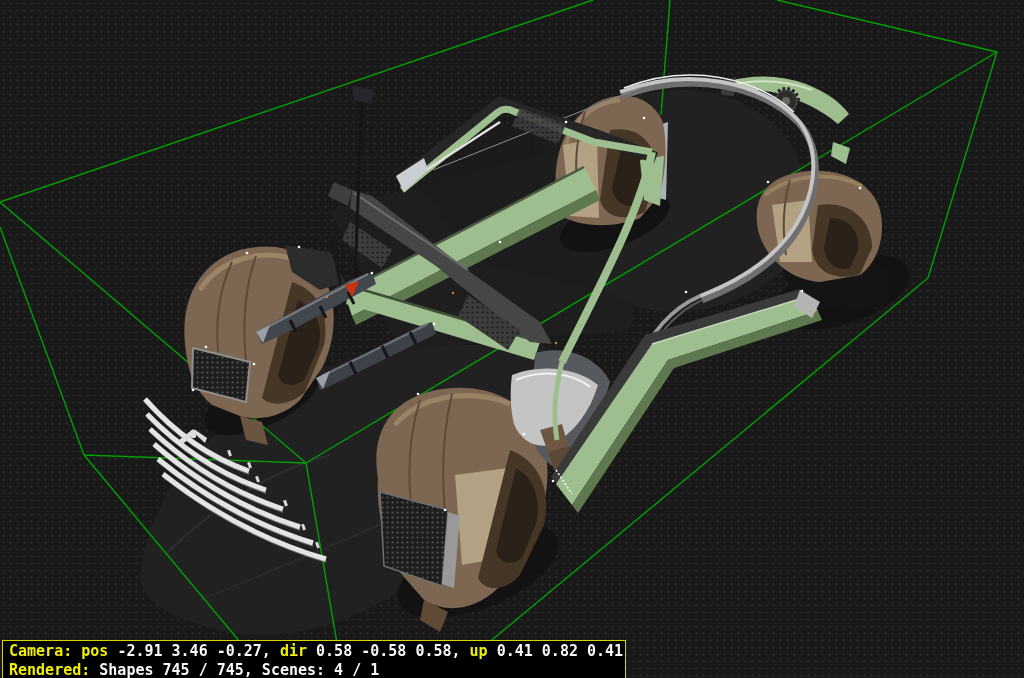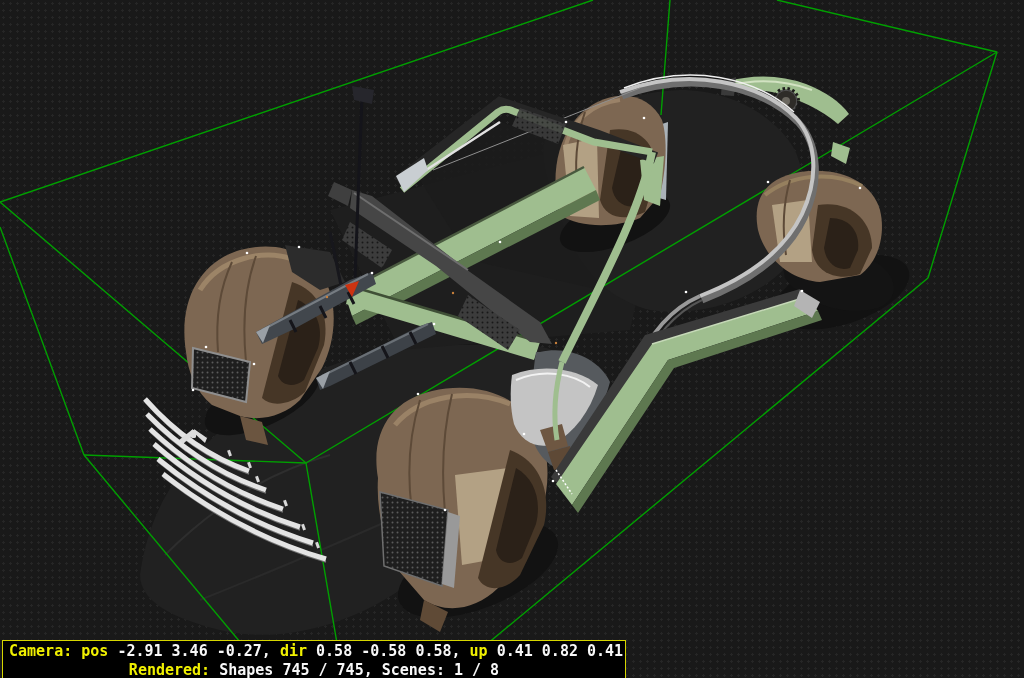--- a/index.html
+++ b/index.html
@@ -2,21 +2,20 @@
 <html style="--background: #191919; --background-dot: #262626; --wireframe: #00a000; --status-bg: #000000; --status-border: #d6d600; --status-label: #f0f000; --status-value: #f8f8f8; --sill-green: #9fbe8f; --sill-green-dark: #5e7850; --liner-brown: #7d6752; --liner-tan: #b3a184; --chrome: #c4c4c4; --chassis-gray: #464646; --marker-red: #cc3311;"><head>
 <meta charset="utf-8">
 <style>
   html,body{margin:0;padding:0;background:#000;}
   .stage{
     position:relative;width:1024px;height:678px;overflow:hidden;
     background-color:var(--background,#191919);
     background-image:radial-gradient(circle, var(--background-dot,#262626) 1px, transparent 1.3px);
     background-size:7px 7px;
     font-family:"DejaVu Sans Mono","Liberation Mono",monospace;
-    text-align:center;
   }
   .scene{position:absolute;left:0;top:0;}
   
   .wire{stroke:var(--wireframe,#00a000);stroke-width:1.4;fill:none;}
   .green-f{fill:var(--sill-green,#9fbe8f);}
   .green-d{fill:var(--sill-green-dark,#5e7850);}
   .green-s{stroke:var(--sill-green,#9fbe8f);fill:none;}
   .brown-f{fill:var(--liner-brown,#7d6752);}
   .tan-f{fill:var(--liner-tan,#b3a184);}
   .gray-f{fill:var(--chassis-gray,#464646);}
@@ -262,15 +261,15 @@
       <g fill="#c8803c">
         <circle cx="327" cy="297" r="1.2"></circle>
           <circle cx="453" cy="293" r="1.2"></circle>
           <circle cx="556" cy="343" r="1.2"></circle>
       </g>
     </g>
   </svg>
 
   <div class="statusbar">
     <div class="sline"><span class="lbl">Camera: </span><span class="lbl">pos </span><span class="val">-2.91 3.46 -0.27, </span><span class="lbl">dir </span><span class="val">0.58 -0.58 0.58, </span><span class="lbl">up </span><span class="val">0.41 0.82 0.41</span></div>
-    <div class="sline"><span class="lbl">Rendered: </span><span class="val">Shapes 745 / 745, Scenes: 1 / 8</span></div>
+    <div class="sline"><span class="lbl">Rendered: </span><span class="val">Shapes 745 / 745, Scenes: 4 / 1</span></div>
   </div>
 </div>
 
 </body></html>

